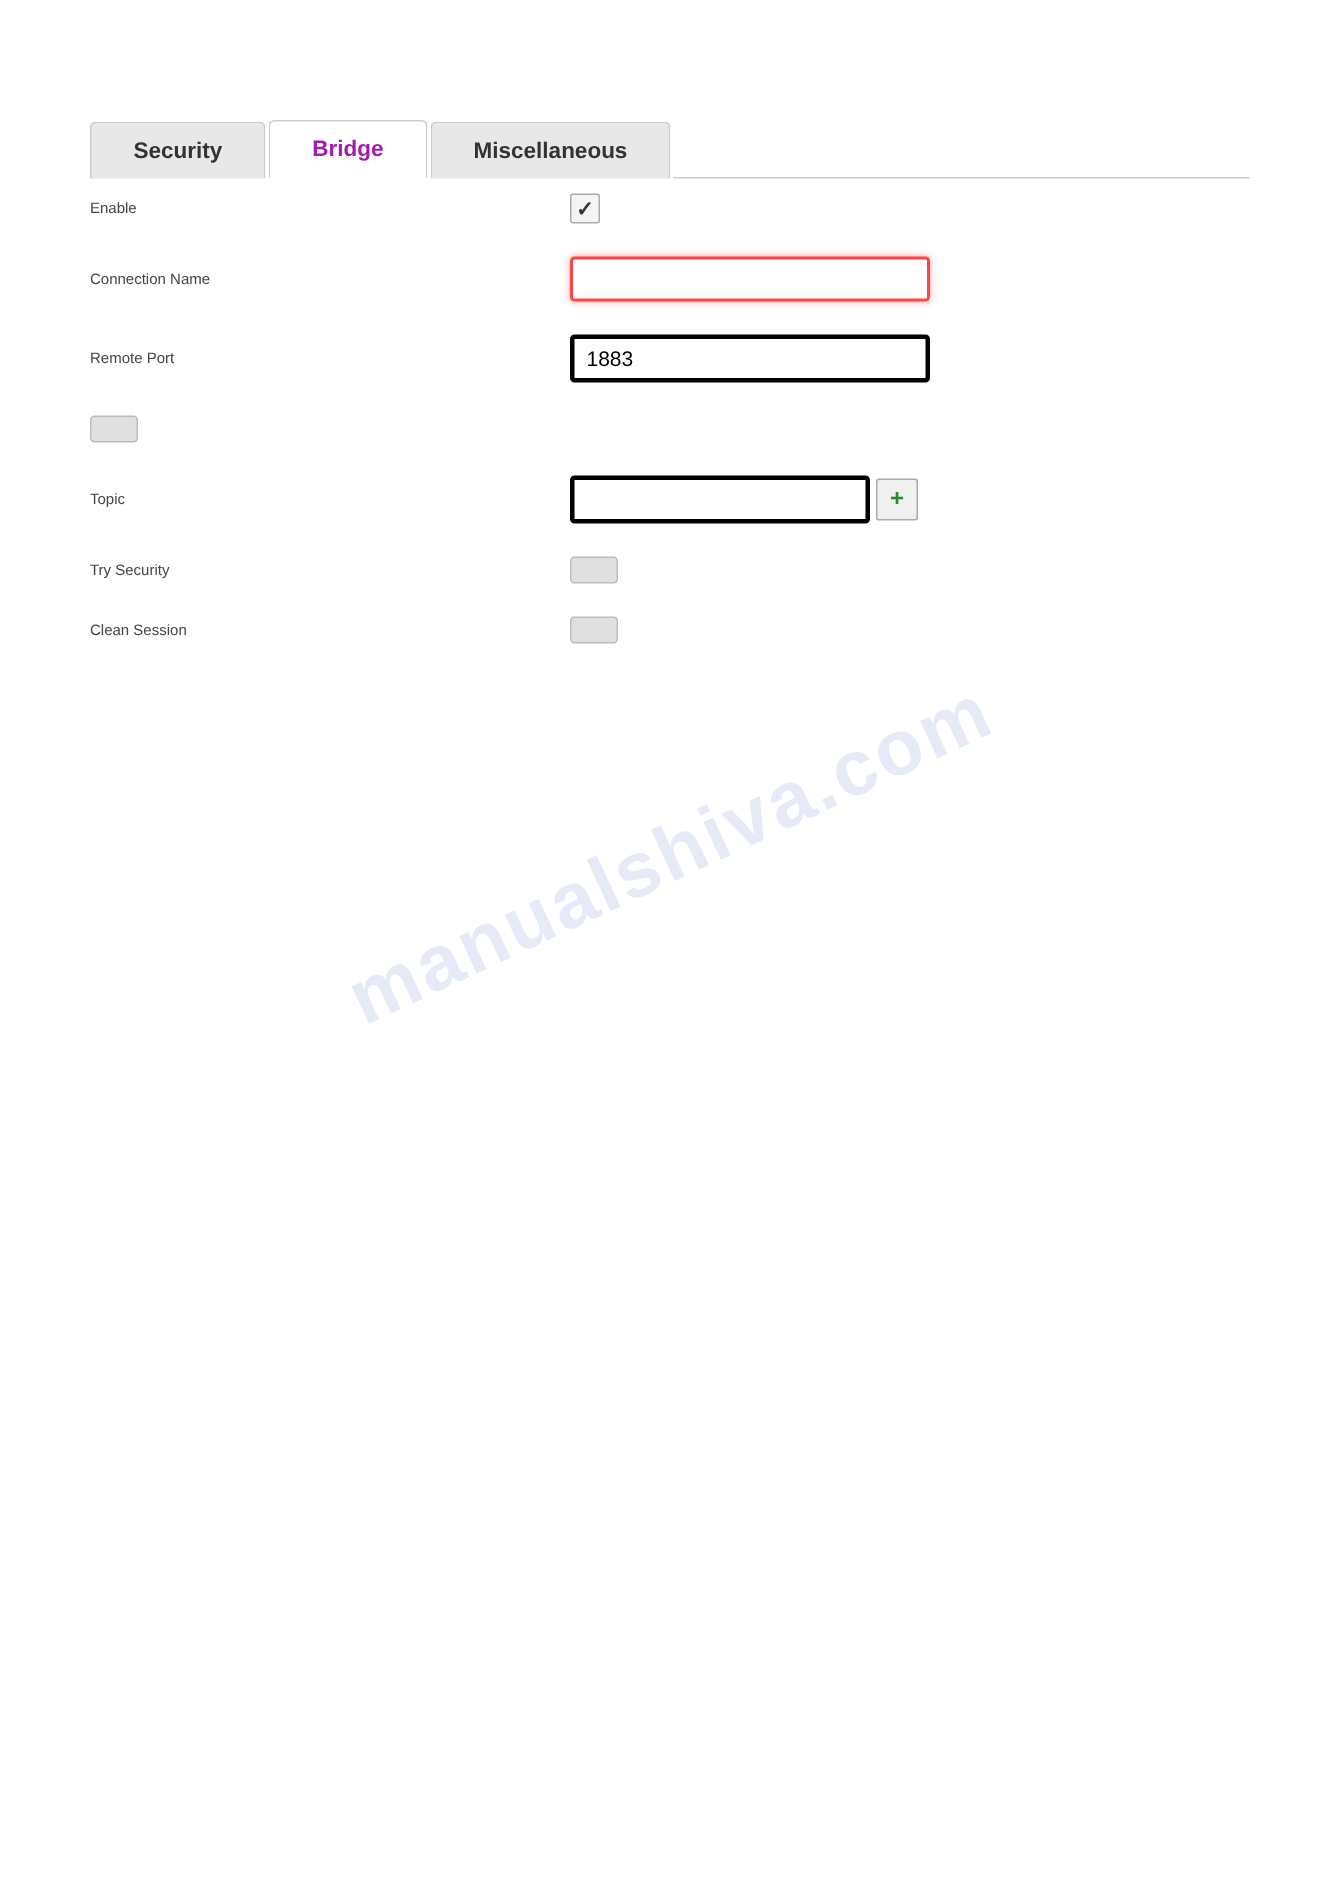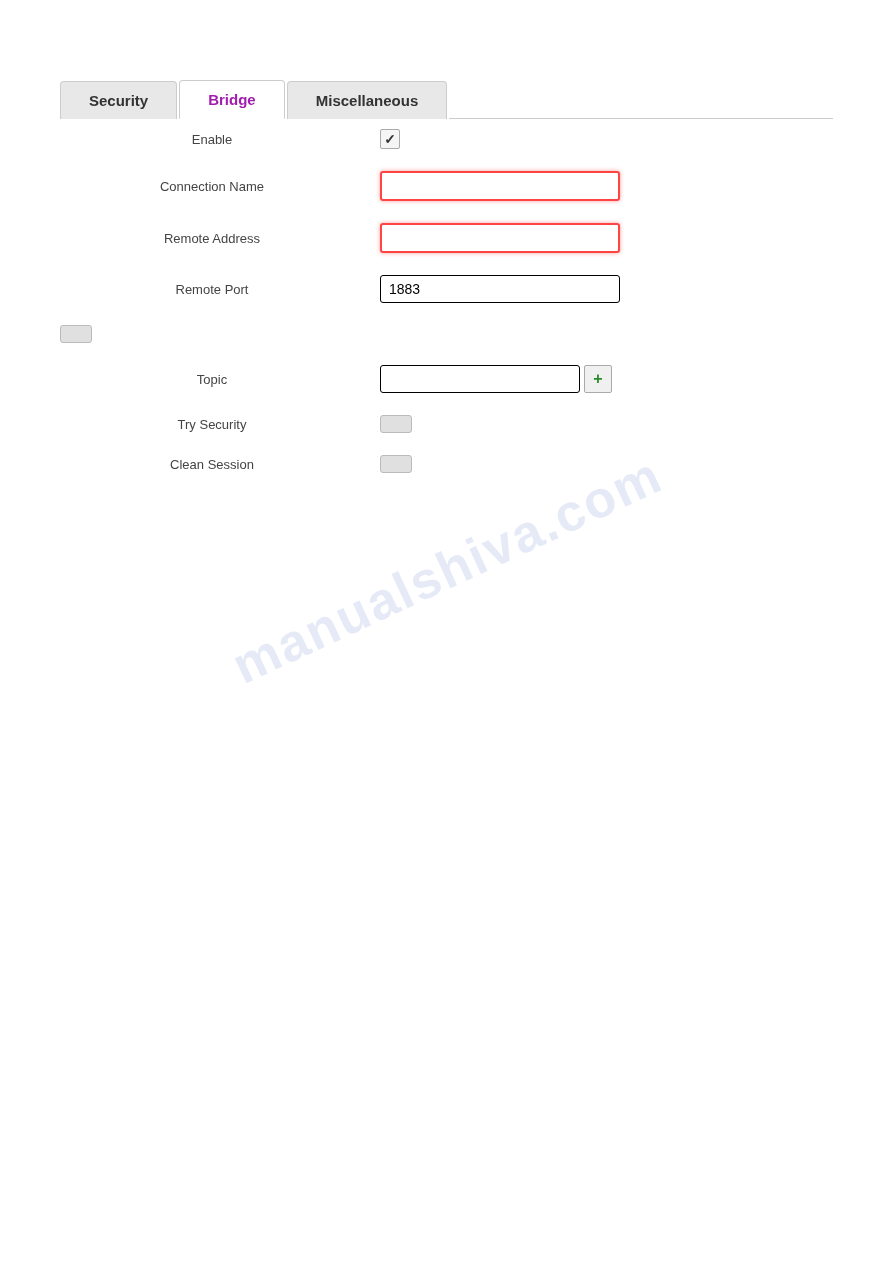--- a/index.html
+++ b/index.html
@@ -70,37 +70,37 @@
     }
 
     .form-row {
       display: flex;
       align-items: center;
       margin-bottom: 22px;
       justify-content: flex-start;
     }
 
     .form-label {
-      text-align: center;
+      text-align: left;
       width: 320px;
       padding-right: 16px;
-      font-size: 13px;
+      font-size: 10px;
       color: #444;
       flex-shrink: 0;
     }
 
     .form-control {
       flex: 1;
       max-width: 240px;
     }
 
     input[type="text"] {
       width: 100%;
       padding: 5px 8px;
-      border: 1px solid #000000;
+      border: 3px solid #000000;
       border-radius: 3px;
       font-size: 14px;
       outline: none;
       background: #fff;
     }
 
     input[type="text"].error {
       border: 2px solid #ff4444;
       box-shadow: 0 0 4px rgba(255, 68, 68, 0.5);
     }
@@ -206,26 +206,20 @@
       </div>
     </div>
 
     <div class="form-row">
       <div class="form-label">Connection Name</div>
       <div class="form-control">
         <input type="text" class="error" value="" style="">
       </div>
     </div>
 
-    <div class="form-row">
-      <div class="form-label">Remote Address</div>
-      <div class="form-control">
-        <input type="text" class="error" value="" style="">
-      </div>
-    </div>
 
     <div class="form-row">
       <div class="form-label">Remote Port</div>
       <div class="form-control">
         <input type="text" value="1883" style="">
       </div>
     </div>
 
 
     <div class="form-row">

